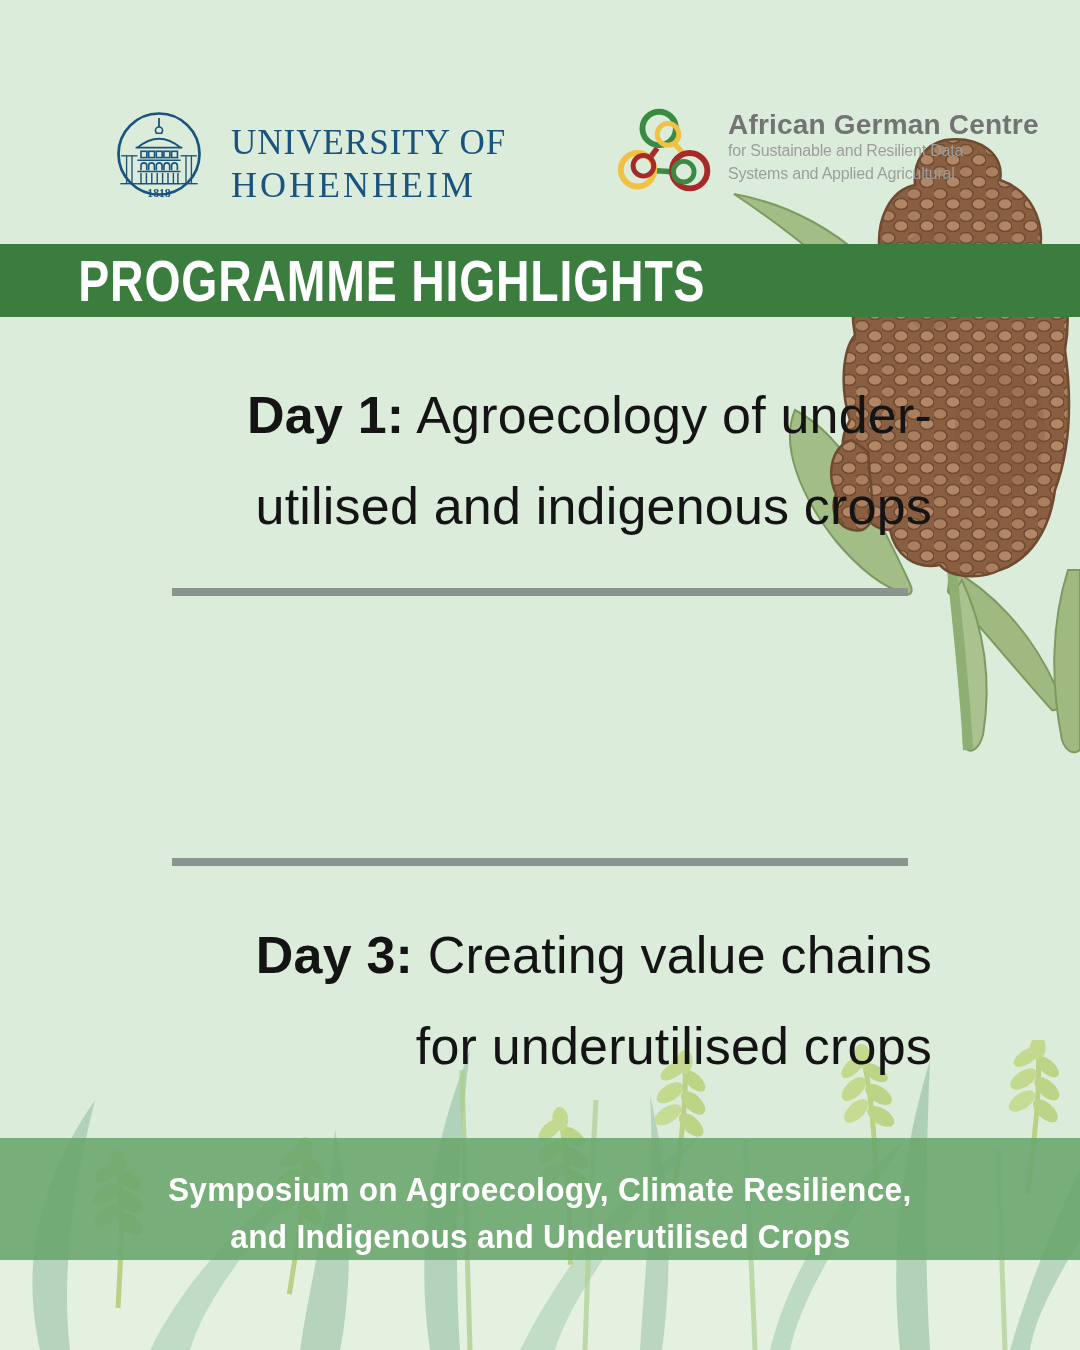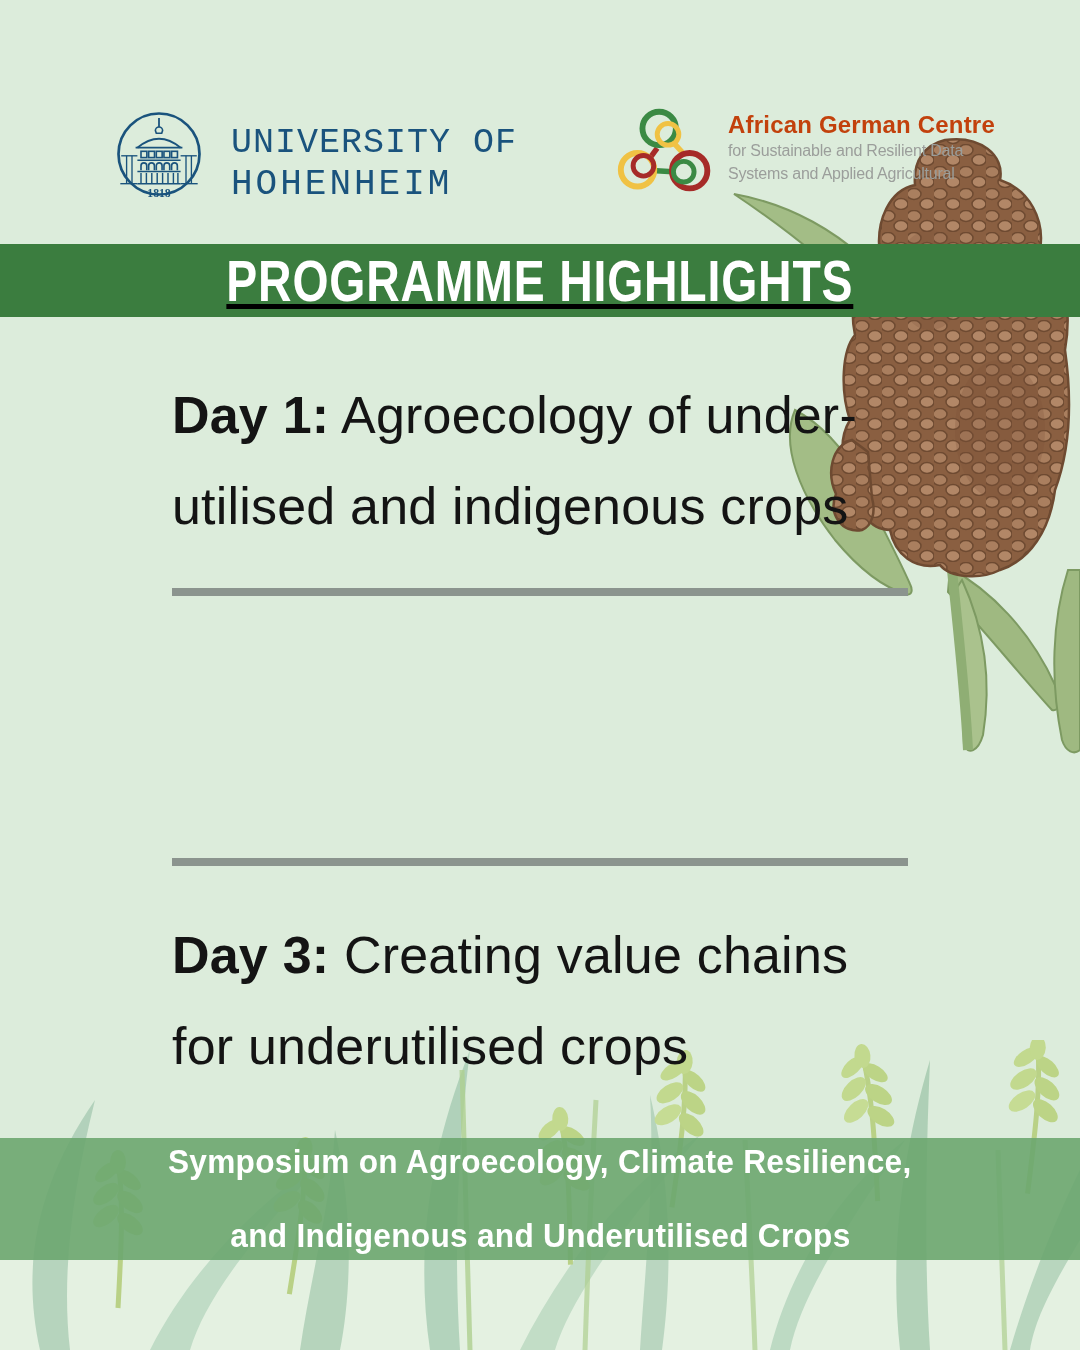--- a/index.html
+++ b/index.html
@@ -10,55 +10,55 @@
     overflow:hidden;
     font-family:"Liberation Sans", sans-serif;
   }
   
   .wheat-layer{position:absolute;left:0;top:1040px;width:1080px;height:310px;z-index:1;}
   .sorghum-layer{position:absolute;left:700px;top:100px;width:380px;height:1000px;z-index:2;}
   
   .header{position:absolute;left:0;top:0;width:1080px;height:244px;z-index:3;}
   .uoh{position:absolute;left:105px;top:100px;display:flex;align-items:center;}
   .uoh-crest{width:108px;height:108px;}
-  .uoh-name{margin-left:18px;color:#1a537d;font-family:Liberation Mono, monospace;margin-top:20px;}
+  .uoh-name{margin-left:18px;color:#1a537d;font-family:Liberation Serif, serif;margin-top:20px;}
   .uoh-line1{font-size:35px;letter-spacing:1px;line-height:42px;}
   .uoh-line2{font-size:36px;letter-spacing:3px;line-height:42px;}
   .agc{position:absolute;left:610px;top:95px;display:flex;align-items:flex-start;}
   .agc-logo{width:118px;height:118px;}
   .agc-text{margin-left:0px;padding-top:16px;}
-  .agc-title{color:#c2410c;font-size:24px;font-weight:bold;letter-spacing:.2px;line-height:28px;}
+  .agc-title{color:#737373;font-size:28px;font-weight:bold;letter-spacing:.2px;line-height:28px;}
   .agc-sub{color:#9b9e9b;font-size:16px;line-height:23px;letter-spacing:-.2px;}
   
   .banner{
     position:absolute;left:0;top:244px;width:1080px;height:73px;
     background:#3b7d3f;z-index:4;
-    display:flex;align-items:center;justify-content:center;text-decoration:underline;
+    display:flex;align-items:center;justify-content:flex-start;
   }
   .banner-title{
     color:#ffffff;font-size:58px;font-weight:800;letter-spacing:1px;
     display:inline-block;transform:scaleX(.8);transform-origin:center;
     white-space:nowrap;
   }
   
-  .days{position:absolute;left:0;top:0;width:1080px;height:1350px;z-index:3;}
+  .days{position:absolute;left:0;top:0;width:1080px;height:1350px;z-index:3;text-align:right;}
   .day{position:absolute;left:172px;width:760px;color:#141414;}
   .day-line{font-size:52px;line-height:91px;letter-spacing:.2px;white-space:nowrap;}
   .day-label{font-weight:bold;}
   .day-1{top:370px;}
   .day-2{top:640px;}
   .day-3{top:910px;}
   .divider{position:absolute;left:172px;width:736px;height:8px;background:#8b948e;z-index:3;}
   .divider-1{top:588px;}
   .divider-2{top:858px;}
   
   .footer-banner{
     position:absolute;left:0;top:1138px;width:1080px;height:122px;
     background:rgba(108,166,111,0.90);z-index:4;
-    display:flex;flex-direction:column;align-items:center;justify-content:flex-start;gap:27px;
+    display:flex;flex-direction:column;align-items:center;justify-content:flex-end;
   }
   .footer-line{
     color:#ffffff;font-size:34px;font-weight:bold;line-height:47px;
     display:inline-block;transform:scaleX(.93);transform-origin:center;
     white-space:nowrap;letter-spacing:.3px;
   }
 </style>
 </head>
 <body>
 

